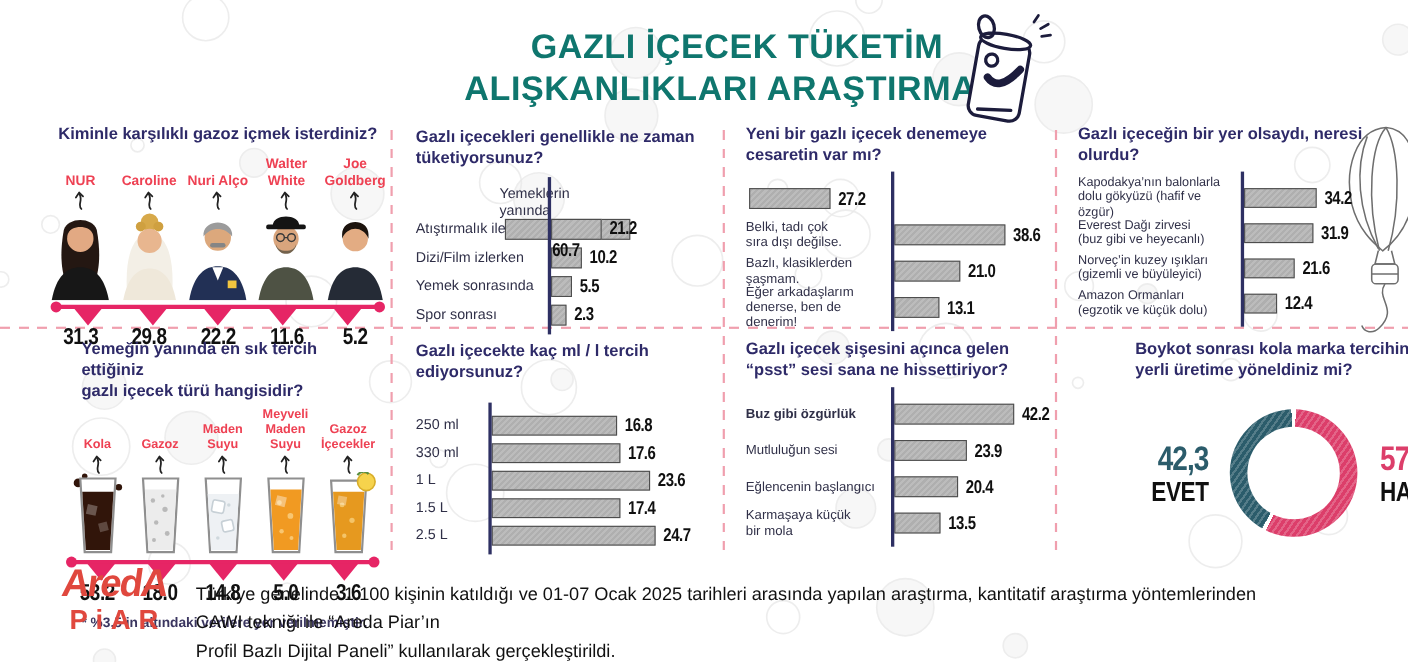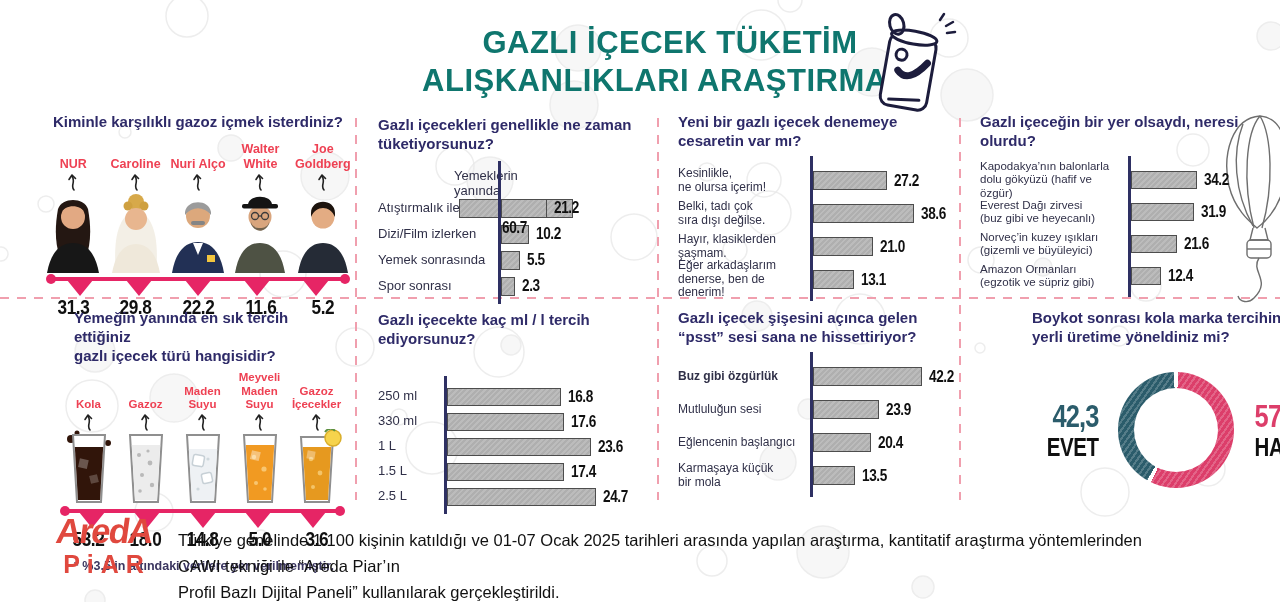--- a/index.html
+++ b/index.html
@@ -285,33 +285,31 @@
         </div>
       </div>
   </section>
 
   <section class="panel" style="left:678px;top:112px;width:276px">
     <h2 class="ptitle">Yeni bir gazlı içecek denemeye
 cesaretin var mı?</h2>
     <div class="barchart" style="margin-top:14px">
         <div class="axis" style="left: 132px;"></div>
         <div class="brow" style="height: 33px;">
-          <div class="blabel" style="width: 132px; font-size: 12px;">Kesinlikle,
-ne olursa içerim!</div>
           <div class="bar" style="width: 72px; height: 17px;"></div>
           <div class="bval">27.2</div>
         </div>
         <div class="brow" style="height: 33px;">
           <div class="blabel" style="width: 132px; font-size: 12px;">Belki, tadı çok
 sıra dışı değilse.</div>
           <div class="bar" style="width: 99px; height: 17px;"></div>
           <div class="bval">38.6</div>
         </div>
         <div class="brow" style="height: 33px;">
-          <div class="blabel" style="width: 132px; font-size: 12px;">Hayır, klasiklerden
+          <div class="blabel" style="width: 132px; font-size: 12px;">Bazlı, klasiklerden
 şaşmam.</div>
           <div class="bar" style="width: 58px; height: 17px;"></div>
           <div class="bval">21.0</div>
         </div>
         <div class="brow" style="height: 33px;">
           <div class="blabel" style="width: 132px; font-size: 12px;">Eğer arkadaşlarım
 denerse, ben de denerim!</div>
           <div class="bar" style="width: 39px; height: 17px;"></div>
           <div class="bval">13.1</div>
         </div>
@@ -336,21 +334,21 @@
           <div class="bval">31.9</div>
         </div>
         <div class="brow" style="height: 32px;">
           <div class="blabel" style="width: 148px; font-size: 11.5px;">Norveç’in kuzey ışıkları
 (gizemli ve büyüleyici)</div>
           <div class="bar" style="width: 44px; height: 16px;"></div>
           <div class="bval">21.6</div>
         </div>
         <div class="brow" style="height: 32px;">
           <div class="blabel" style="width: 148px; font-size: 11.5px;">Amazon Ormanları
-(egzotik ve süpriz gibi)</div>
+(egzotik ve küçük dolu)</div>
           <div class="bar" style="width: 28px; height: 16px;"></div>
           <div class="bval">12.4</div>
         </div>
       </div>
   </section>
 
   <section class="panel" id="p5" style="left:60px;top:308px;width:285px">
     <h2 class="ptitle" style="margin-left:14px">Yemeğin yanında en sık tercih ettiğiniz
 gazlı içecek türü hangisidir?</h2>
     <div class="cols">
@@ -464,21 +462,21 @@
         <div class="vcell"><span>18.0</span></div>
         <div class="vcell"><span>14.8</span></div>
         <div class="vcell"><span>5.0</span></div>
         <div class="vcell"><span>3.6</span></div>
       </div>
     <div class="footnote" style="margin-left:14px">* %3.5’in altındaki verilere yer verilmemiştir.</div>
   </section>
 
   <section class="panel" style="left:378px;top:310px;width:272px">
     <h2 class="ptitle">Gazlı içecekte kaç ml / l tercih ediyorsunuz?</h2>
-    <div class="barchart" style="margin-top:36px">
+    <div class="barchart" style="margin-top:26px">
         <div class="axis" style="left: 66px;"></div>
         <div class="brow" style="height: 25px;">
           <div class="blabel" style="width: 66px; font-size: 13px;">250 ml</div>
           <div class="bar" style="width: 112px; height: 16px;"></div>
           <div class="bval">16.8</div>
         </div>
         <div class="brow" style="height: 25px;">
           <div class="blabel" style="width: 66px; font-size: 13px;">330 ml</div>
           <div class="bar" style="width: 115px; height: 16px;"></div>
           <div class="bval">17.6</div>

